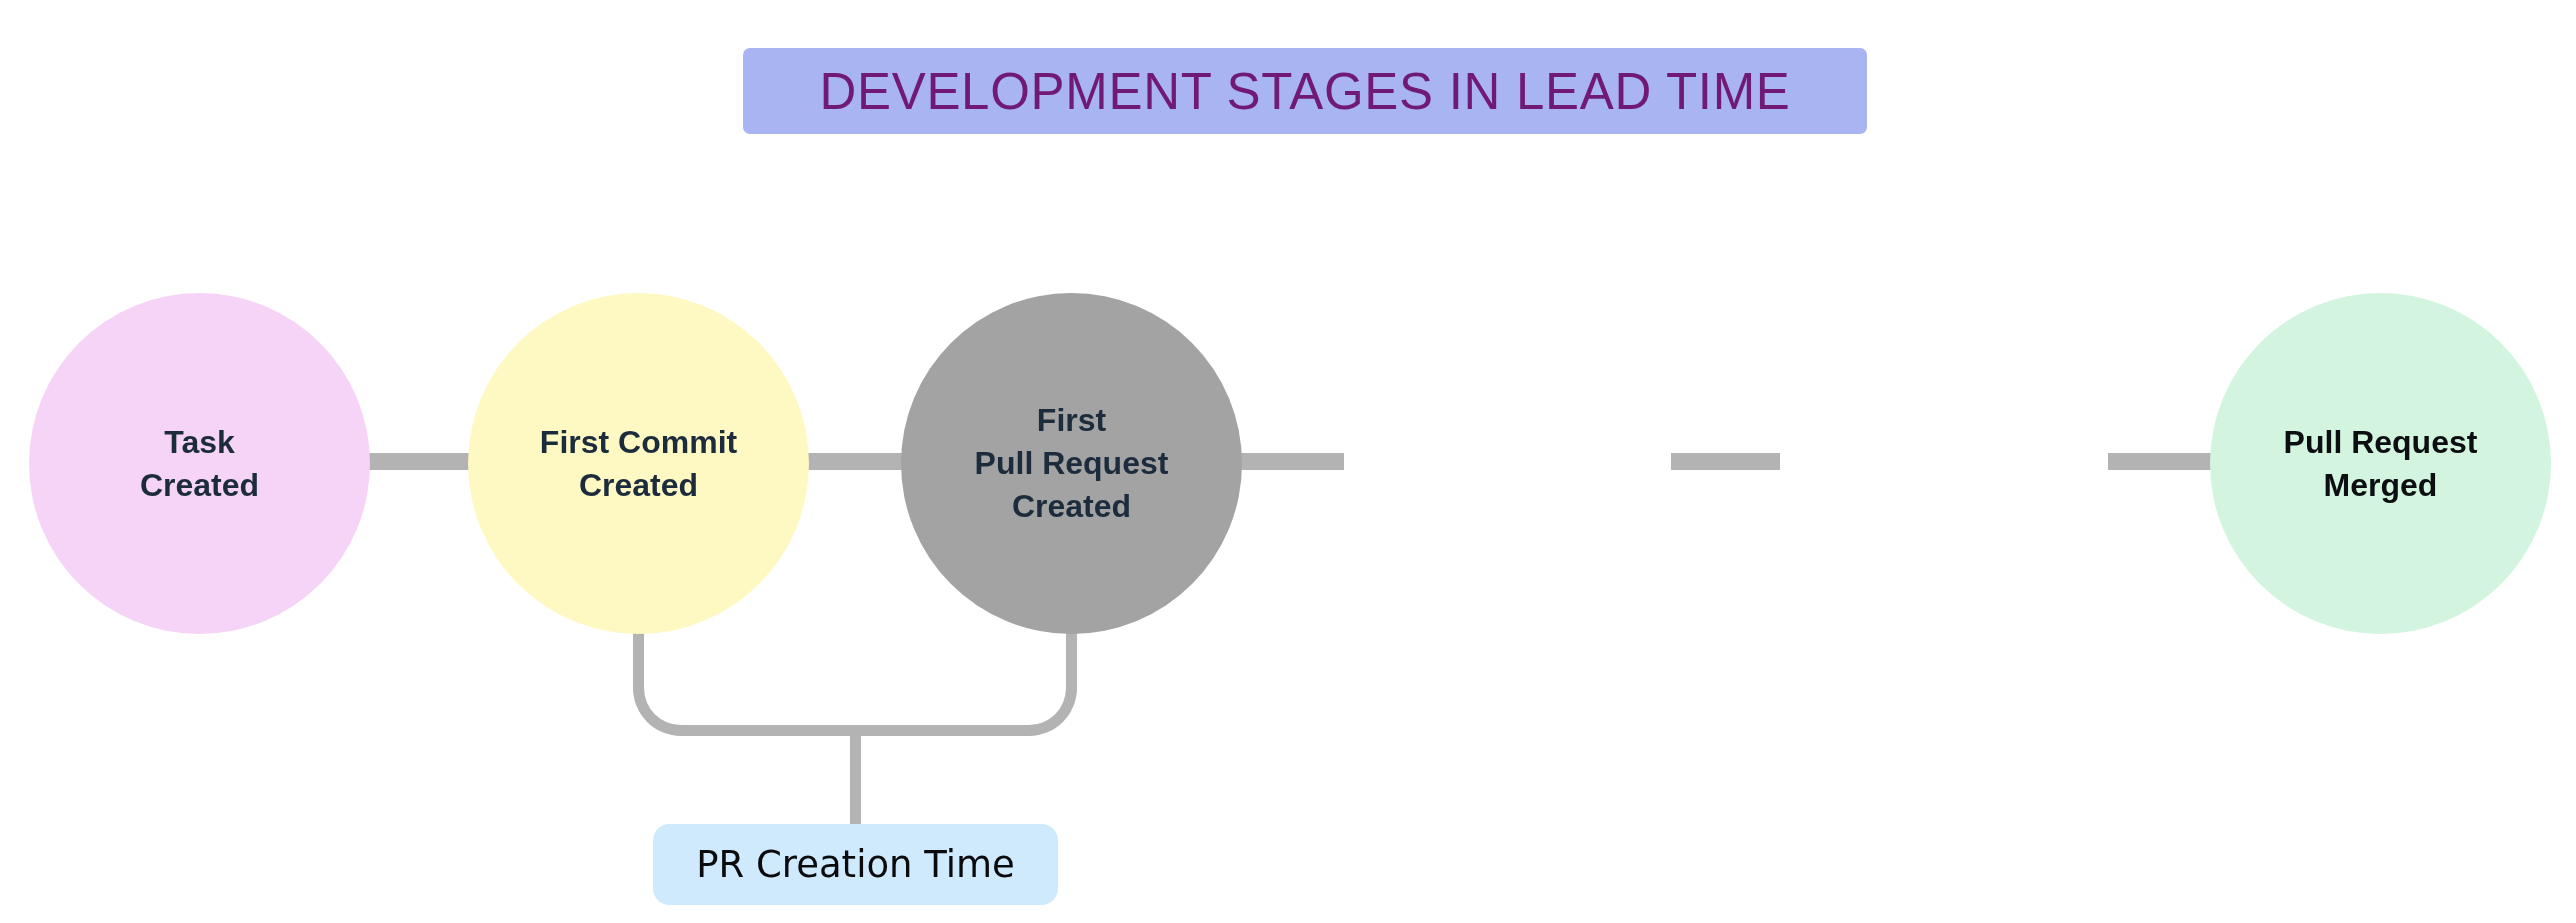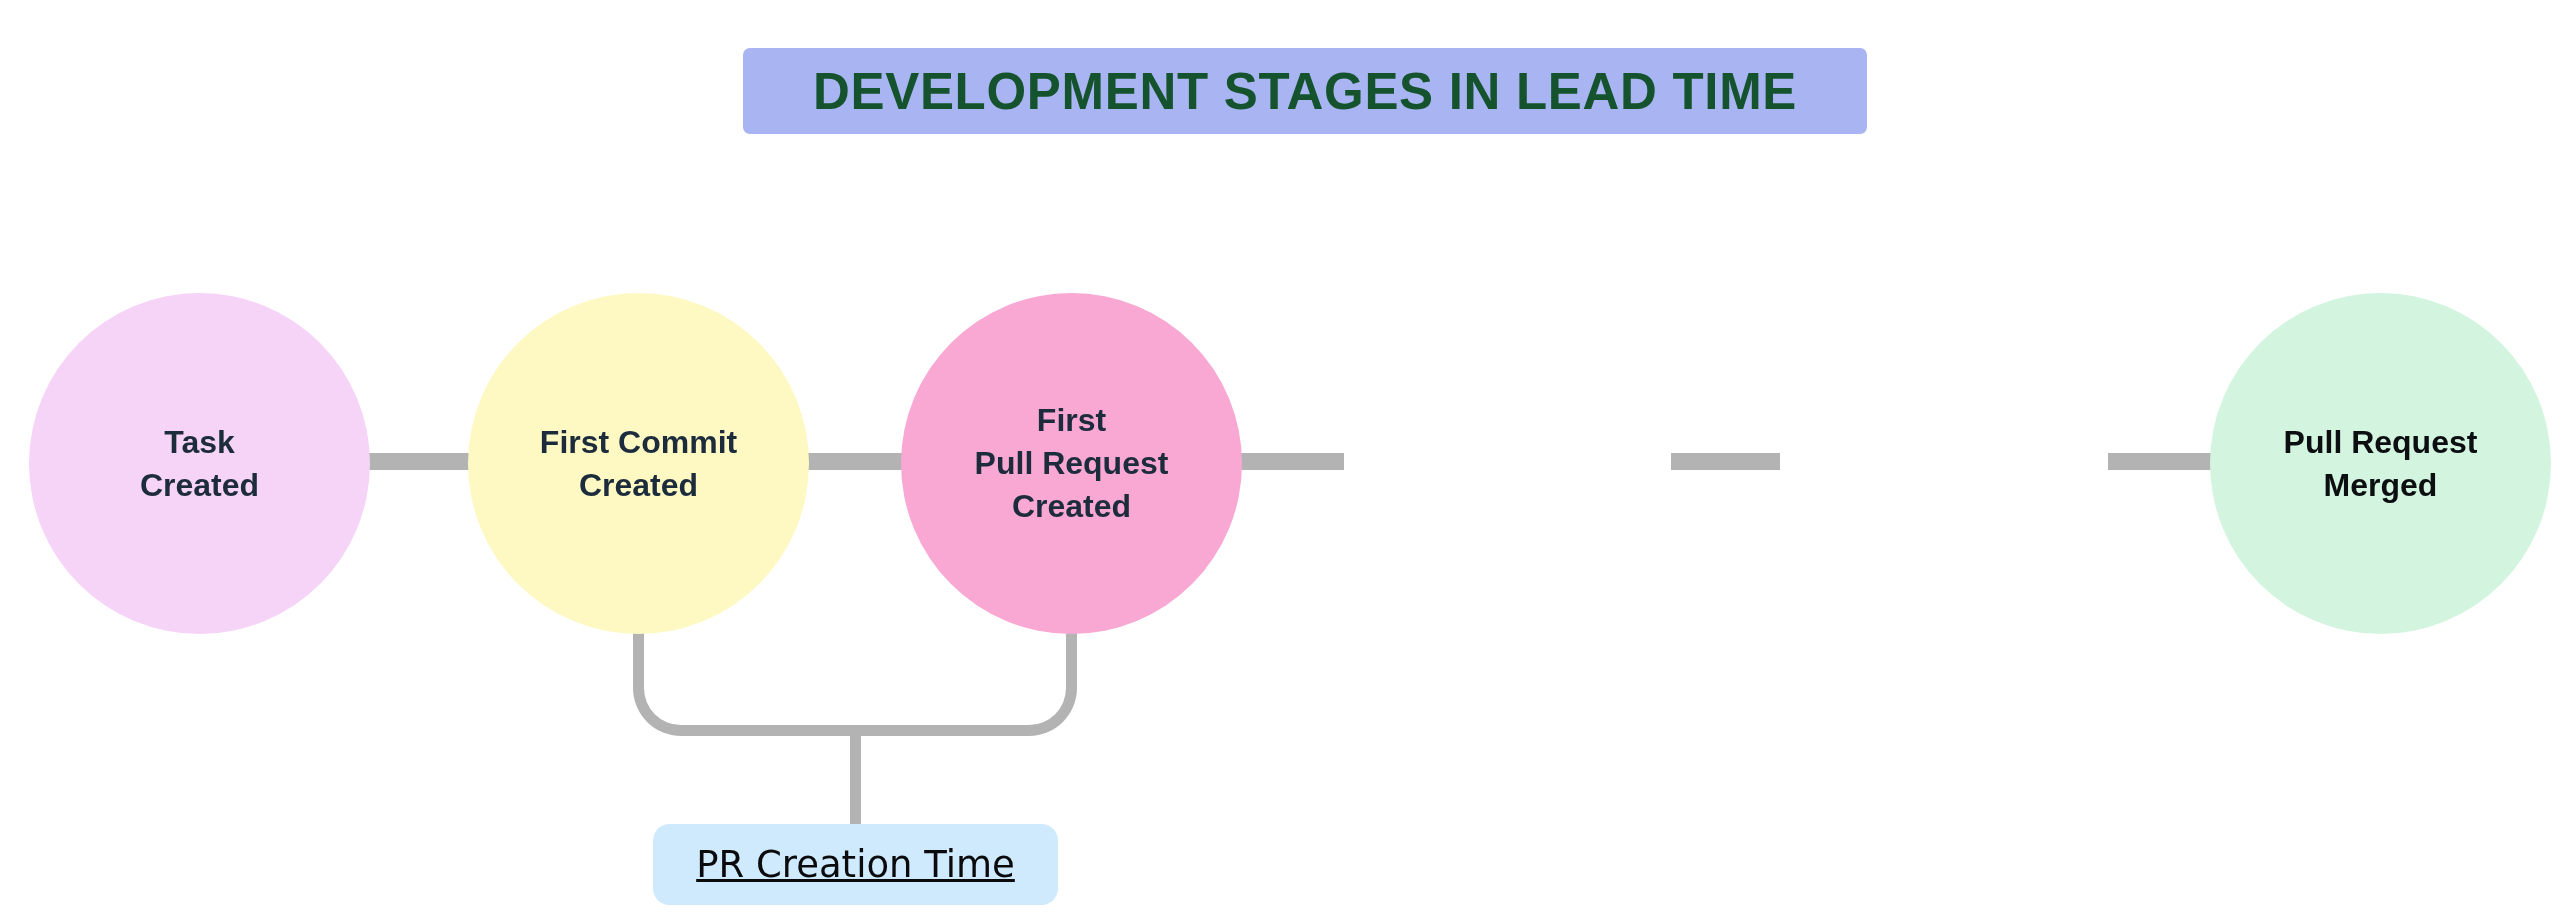--- a/index.html
+++ b/index.html
@@ -22,22 +22,22 @@
     left: 743px;
     top: 48px;
     width: 1124px;
     height: 86px;
     border-radius: 6.9px;
     display: flex;
     align-items: center;
     justify-content: center;
     font-size: 51px;
     letter-spacing: 0.7px;
-    font-weight: 700;
-    color: #14532d;
+    font-weight: 400;
+    color: #701a75;
     white-space: nowrap;
   }
 
   
   .node {
     position: absolute;
     top: 293px;
     width: 341px;
     height: 341px;
     border-radius: 50%;
@@ -108,21 +108,20 @@
     align-items: center;
     justify-content: center;
     z-index: 2;
   }
   .annotation-label {
     font-family: "DejaVu Sans", sans-serif;
     font-size: 37px;
     font-weight: 400;
     color: #0b0b0e;
     white-space: nowrap;
-    text-decoration: underline;
   }
 </style>
 </head>
 <body>
 
 <div class="canvas">
 
   <div class="title-banner" style="background-color: rgb(169, 180, 242);">DEVELOPMENT STAGES IN LEAD TIME</div>
 
   <div class="connector connector-1" style="background-color: rgb(179, 179, 179);"></div>
@@ -134,21 +133,21 @@
   <div class="node node-1" style="background-color: rgb(246, 212, 248);">
     <span class="node-label" style="color: rgb(29, 44, 60);">Task
 Created</span>
   </div>
 
   <div class="node node-2" style="background-color: #fef9c3;">
     <span class="node-label" style="color: rgb(29, 44, 60);">First Commit
 Created</span>
   </div>
 
-  <div class="node node-3" style="background-color: #f9a8d4;">
+  <div class="node node-3" style="background-color: #a3a3a3;">
     <span class="node-label" style="color: rgb(29, 44, 60);">First
 Pull Request
 Created</span>
   </div>
 
 
 
   <div class="node node-6" style="background-color: rgb(211, 245, 223);">
     <span class="node-label" style="color: rgb(12, 14, 17);">Pull Request
 Merged</span>

